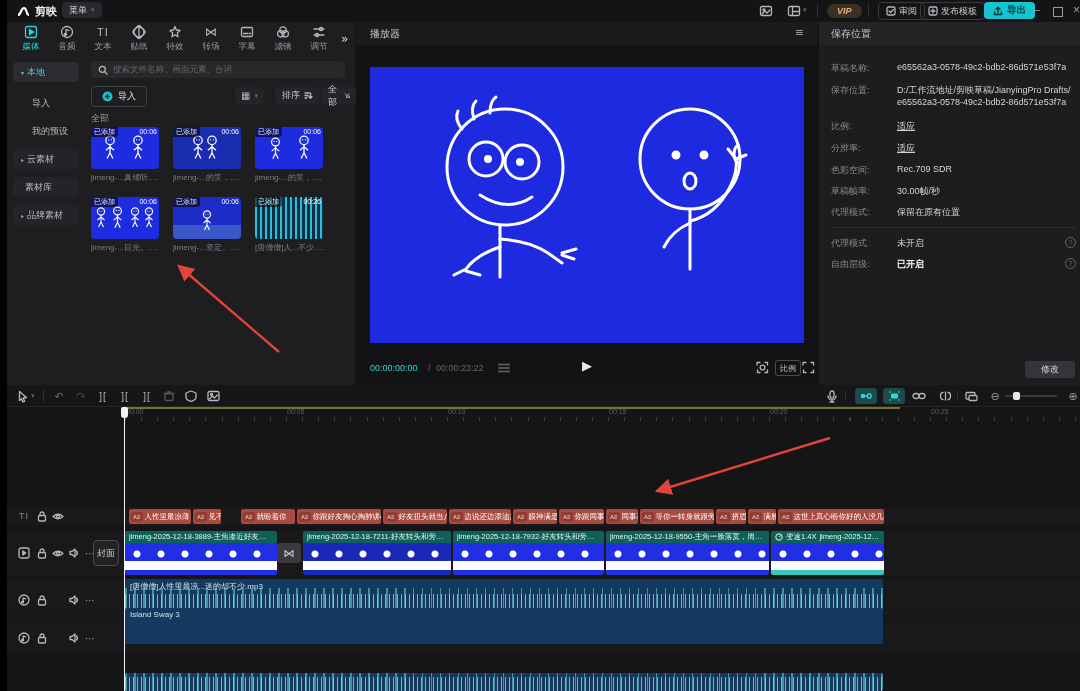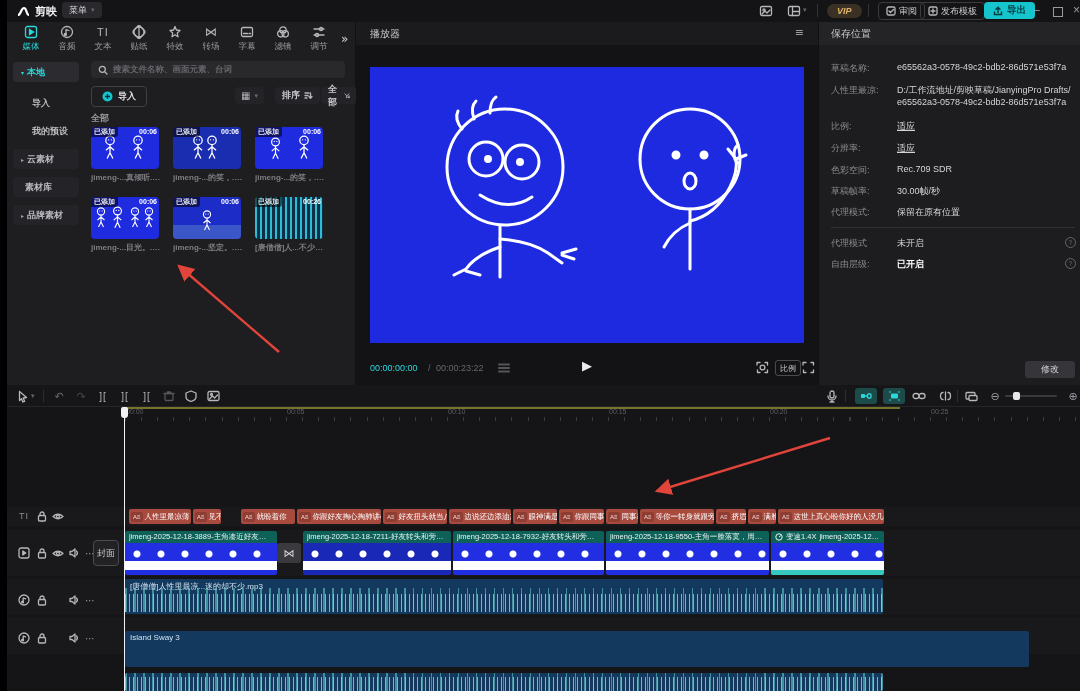--- a/index.html
+++ b/index.html
@@ -15,21 +15,21 @@
   svg.ic.teal2{stroke:#2ad8dc;}
   
   #titlebar{left:0;top:0;width:1080px;height:22px;background:#141416;}
   .tbbtn{display:inline-flex;align-items:center;gap:3px;height:16px;padding:0 7px;border:1px solid #3a3a3f;border-radius:4px;font-size:9px;color:#c9c9cd;}
   
   #tabbar{left:0;top:22px;width:348px;height:33px;background:#1e1e20;display:flex;align-items:center;padding-left:6px;box-sizing:border-box;}
   .tab{width:36px;display:flex;flex-direction:column;align-items:center;gap:1px;color:#9a9aa0;font-size:8.5px;}
   .tab .ticon{height:15px;display:flex;align-items:center;justify-content:center;}
   .tab.active{color:#2ad8dc;}
   
-  #mediapanel{left:0;top:55px;width:348px;height:330px;background:#1e1e20;font-weight:bold;}
+  #mediapanel{left:0;top:55px;width:348px;height:330px;background:#1e1e20;}
   .sideitem{left:6px;width:66px;height:20px;border-radius:4px;display:flex;align-items:center;padding-left:8px;gap:3px;font-size:9px;color:#b9b9be;box-sizing:border-box;}
   .sideitem.sel{background:#2c2c30;color:#2ad8dc;}
   .sideitem.box{background:#242428;text-align:center;}
   .thumb{width:68px;height:42px;border-radius:4px;background:#1f2bdf;position:absolute;overflow:hidden;}
   .badge{position:absolute;left:0;top:0;background:rgba(0,0,0,.55);color:#e8e8ea;font-size:7px;padding:0 3px;border-radius:3px 0 3px 0;line-height:10px;}
   .dur{position:absolute;right:2px;top:1px;color:#fff;font-size:7px;}
   .thname{position:absolute;width:70px;font-size:8px;color:#7d7d83;}
   .mp3bg{background:
       repeating-linear-gradient(90deg,#2bbdd4 0 2px,#0e2f46 2px 5px);}
   
@@ -376,21 +376,21 @@
 
   <div class="abs" id="paramspanel">
     <div class="abs" style="left:0;top:0;width:268px;height:23px;background:#242427">
       <span class="abs" style="left:12px;top:5px;font-size:10px;color:#c9c9cd">保存位置</span>
     </div>
     <div class="abs" style="left:263px;top:28px;width:3px;height:82px;background:#cf6a2e;border-radius:2px"></div>
 
     <span class="prow" style="top:40px">草稿名称:</span>
     <span class="pval" style="top:40px">e65562a3-0578-49c2-bdb2-86d571e53f7a</span>
 
-    <span class="prow" style="top:62px">人性里最凉:</span>
+    <span class="prow" style="top:62px">保存位置:</span>
     <span class="pval" style="top:62px">D:/工作流地址/剪映草稿/JianyingPro Drafts/</span>
     <span class="pval" style="top:75px">e65562a3-0578-49c2-bdb2-86d571e53f7a</span>
 
     <span class="prow" style="top:98px">比例:</span>
     <span class="pval" style="top:98px;text-decoration:underline">适应</span>
 
     <span class="prow" style="top:120px">分辨率:</span>
     <span class="pval" style="top:120px;text-decoration:underline">适应</span>
 
     <span class="prow" style="top:142px">色彩空间:</span>
@@ -681,21 +681,21 @@
           <path d="M3 4.5 V3 a2 2 0 0 1 4 0 v1.5"></path>
         </svg>
       </span>
     <span class="hicon" style="left:60px;top:224px">
         <svg class="ic" width="11" height="10" viewBox="0 0 11 10">
           <path d="M1 3.5 h2 L6 1 v8 L3 6.5 H1 Z"></path>
           <path d="M7.5 3 a3 3 0 0 1 0 4"></path>
         </svg>
       </span>
     <span class="hicon uni gray" style="left:76px;top:224px;font-size:10px">⋯</span>
-    <div class="aclip" style="left:118px;top:224px;width:904px;height:36px">
+    <div class="aclip" style="left:118px;top:201px;width:758px;height:36px">
       <span class="aname">Island Sway 3</span>
     </div>
 
     <div class="aclip" style="left:118px;top:266px;width:758px;height:18px">
       <div class="wave" style="bottom:0;height:14px"></div>
       <div class="wave2" style="bottom:0;height:18px;opacity:.5"></div>
     </div>
 
     <div class="abs" style="left:117px;top:0;width:1px;height:284px;background:#f2f2f4">
       <div class="abs" style="left:-3px;top:0;width:7px;height:11px;background:#f2f2f4;border-radius:2px 2px 3px 3px"></div>

